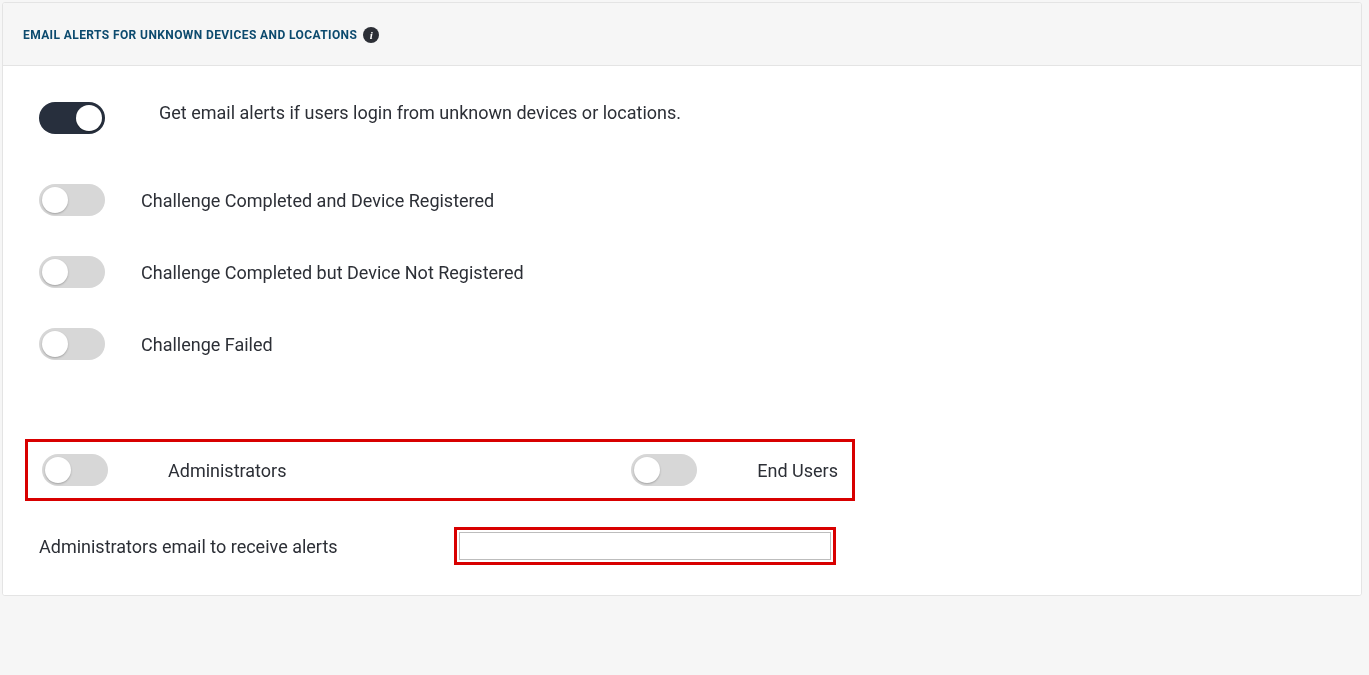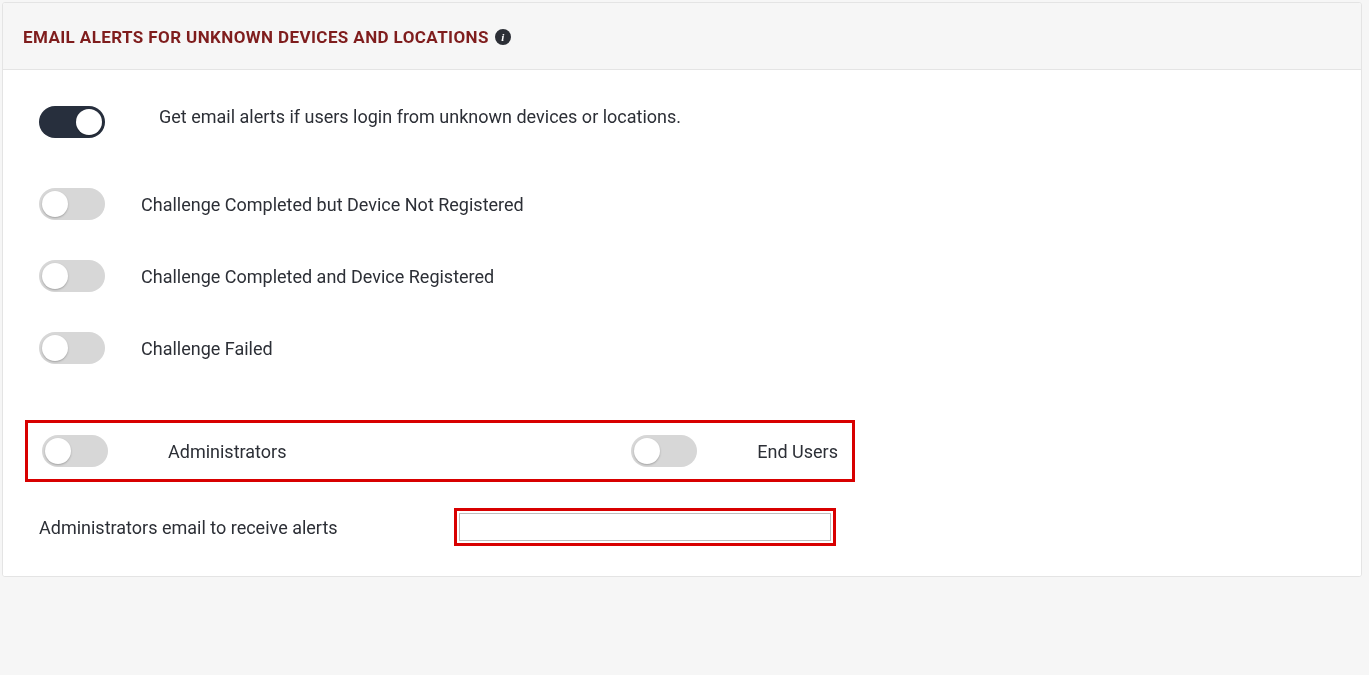--- a/index.html
+++ b/index.html
@@ -19,24 +19,24 @@
   }
   .card-header {
     background: #f6f6f6;
     border-bottom: 1px solid #e4e4e4;
     padding: 24px 20px 22px 20px;
     display: flex;
     align-items: center;
     gap: 6px;
   }
   .card-header-title {
-    font-size: 17px;
+    font-size: 12px;
     font-weight: 700;
     letter-spacing: 0.4px;
-    color: #7f1d1d;
+    color: #0c4a6e;
   }
   .info-icon {
     width: 16px;
     height: 16px;
     border-radius: 50%;
     background: #2c2f36;
     color: #fff;
     display: inline-flex;
     align-items: center;
     justify-content: center;
@@ -141,31 +141,31 @@
         <div class="knob"></div>
       </div>
       <div class="desc">Get email alerts if users login from unknown devices or locations.</div>
     </div>
 
 
     <div class="opt-row">
       <div class="toggle off">
         <div class="knob"></div>
       </div>
-      <div class="desc">Challenge Completed but Device Not Registered</div>
+      <div class="desc">Challenge Completed and Device Registered</div>
     </div>
 
     <div class="opt-row">
       <div class="toggle off">
         <div class="knob"></div>
       </div>
-      <div class="desc">Challenge Completed and Device Registered</div>
+      <div class="desc">Challenge Completed but Device Not Registered</div>
     </div>
 
-    <div class="opt-row" style="margin-bottom:56px">
+    <div class="opt-row" style="margin-bottom:79px">
       <div class="toggle off">
         <div class="knob"></div>
       </div>
       <div class="desc">Challenge Failed</div>
     </div>
 
 
     <div class="highlight-outer">
       <div class="highlight-group">
         <div class="hg-item">

